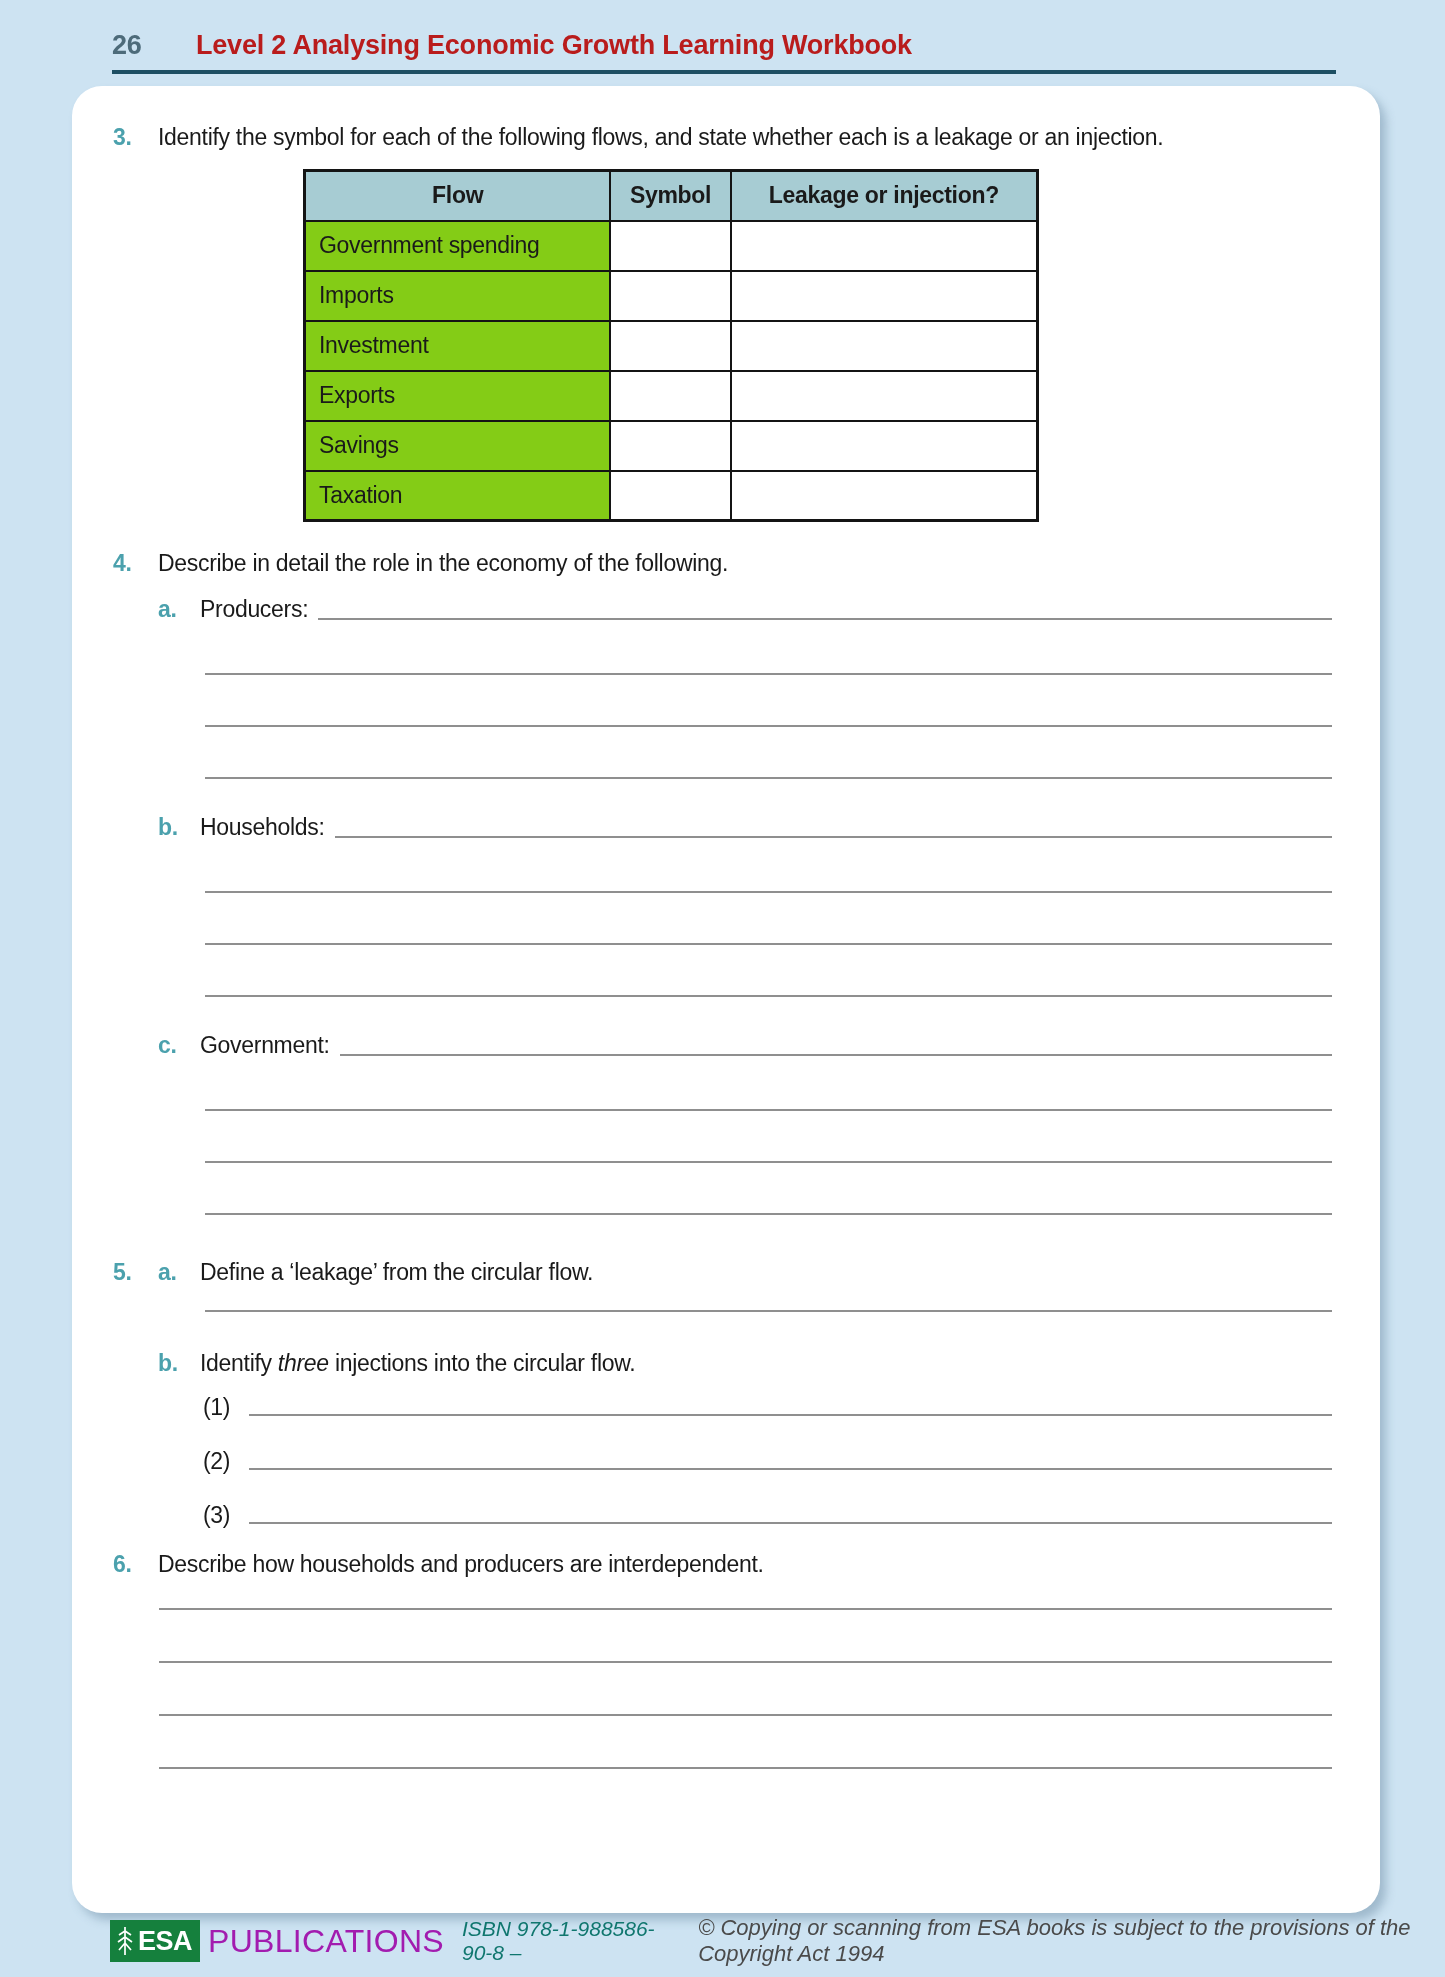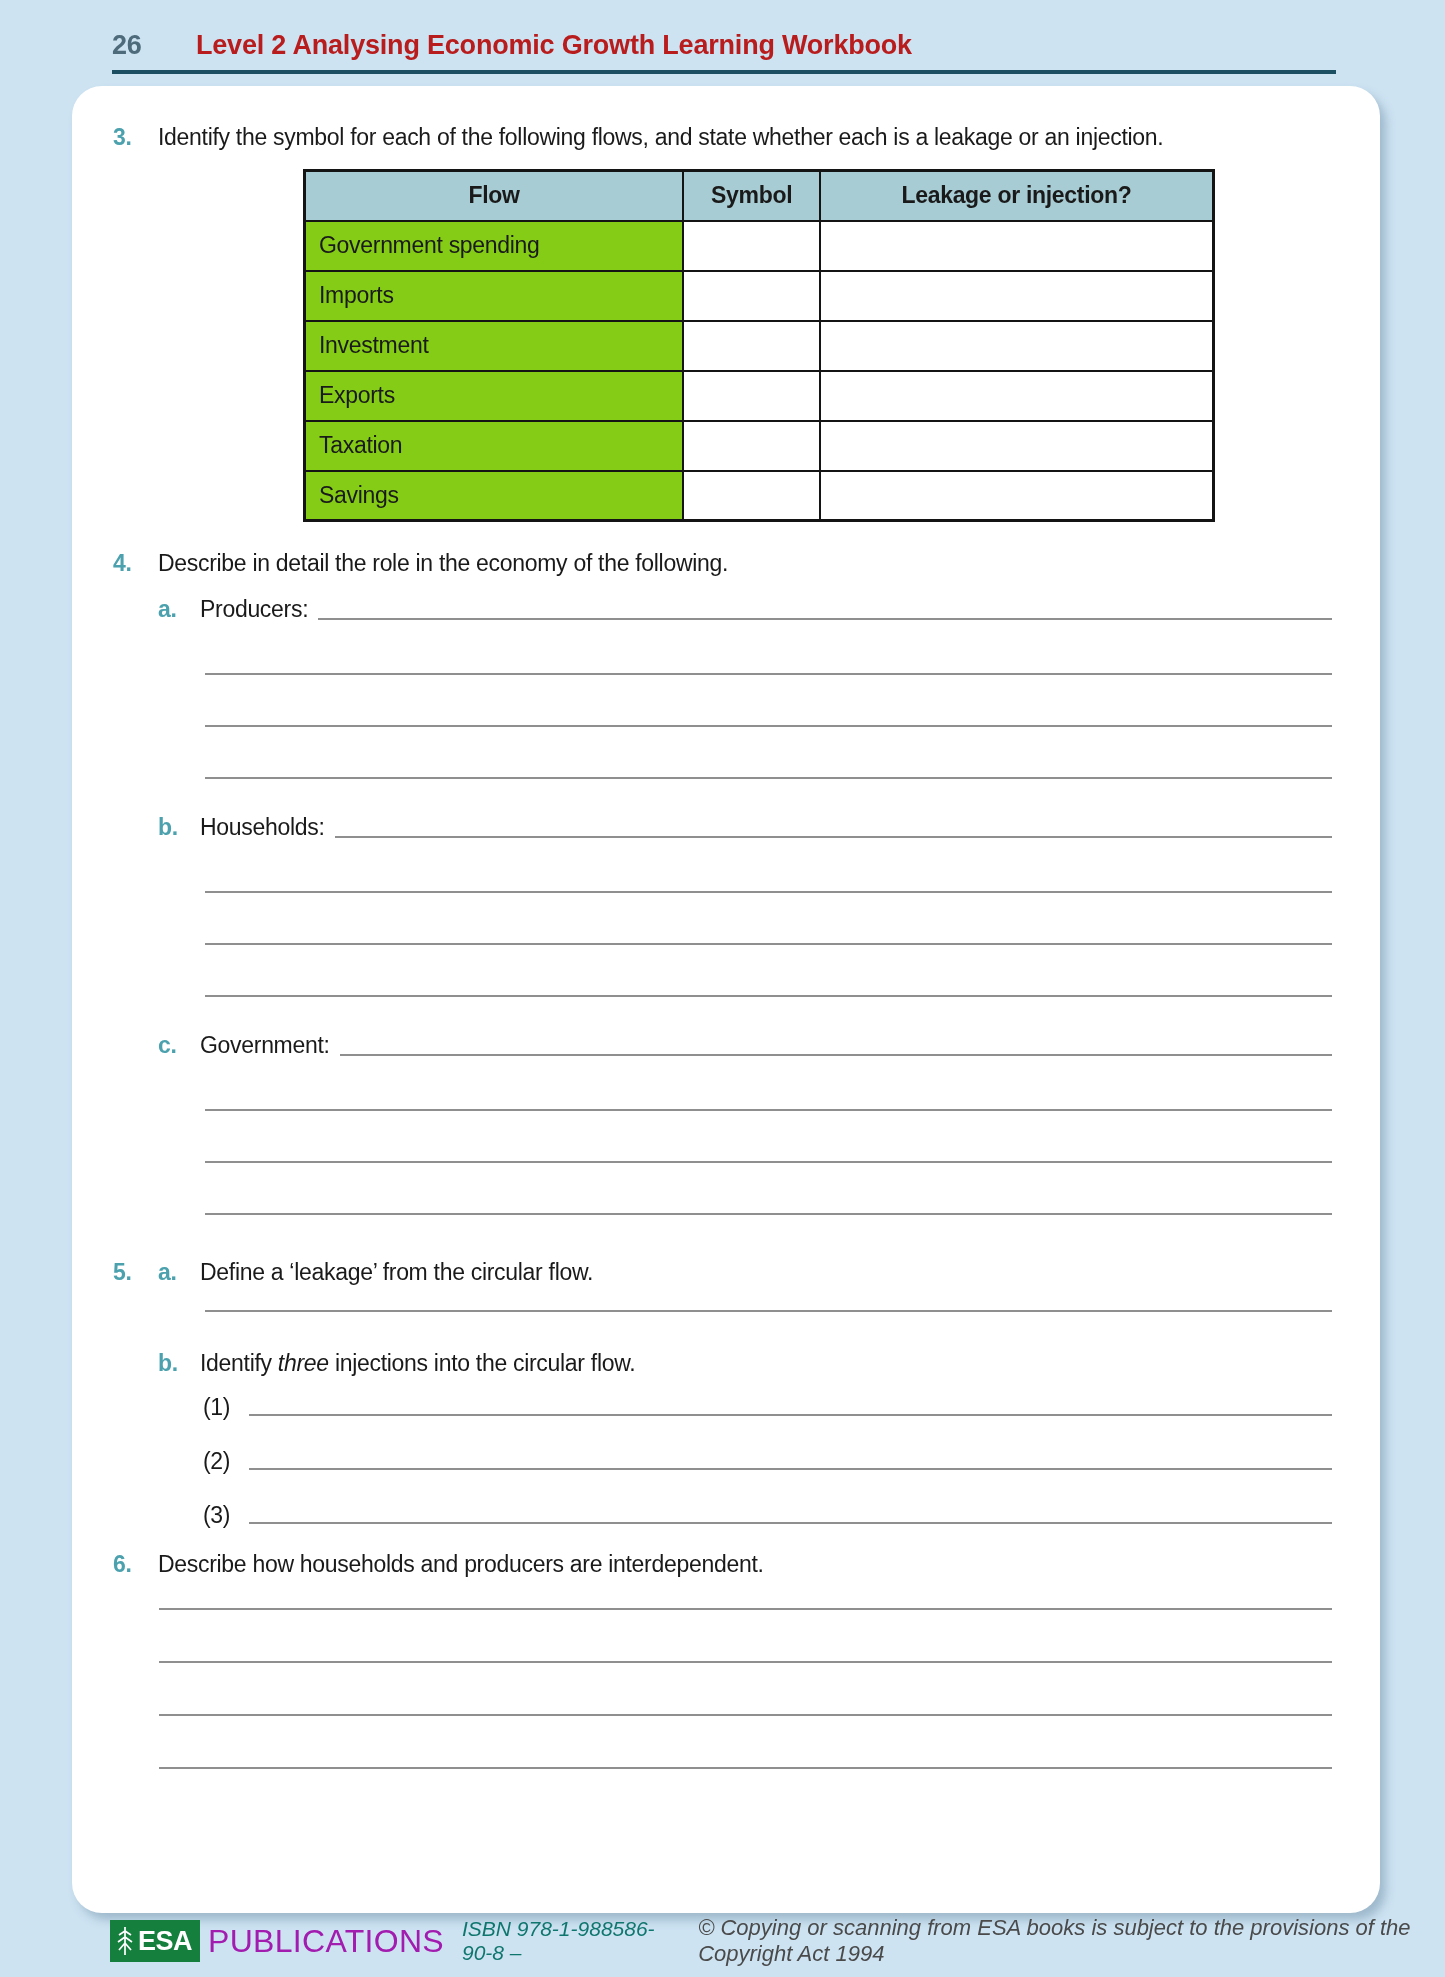--- a/index.html
+++ b/index.html
@@ -18,21 +18,21 @@
   .card {
     position:relative; margin:12px 0 0 72px; width:1308px; height:1827px;
     background:#ffffff; border-radius:30px; padding:38px 48px 0 41px;
     box-shadow:6px 7px 10px rgba(105,135,160,0.45);
   }
   .q { display:flex; align-items:flex-start; font-size:23px; letter-spacing:-0.3px; }
   .qnum { width:45px; flex:0 0 45px; font-weight:bold; color:#4ba1ad; }
   .qletter { width:42px; flex:0 0 42px; font-weight:bold; color:#4ba1ad; }
   .qtext { flex:1; }
   
-  table.flows { border-collapse:collapse; margin:18px 0 0 190px; width:912px;
+  table.flows { border-collapse:collapse; margin:18px 0 0 190px; width:736px;
     font-size:23px; letter-spacing:-0.3px; border:3px solid #141414; }
   table.flows th, table.flows td { border:2px solid #141414; height:50px; padding:0; }
   table.flows th { background:#a7ccd3; font-weight:bold; text-align:center; }
   table.flows td.flowcell { background:#84cc16; padding-left:13px; text-align:left; }
   table.flows td.blank { background:#ffffff; }
   
   .q4 { margin-top:28px; }
   #q4-parts { margin-top:2px; }
   .part { margin-top:14px; }
   .part + .part { margin-top:30px; }
@@ -107,26 +107,26 @@
             <td class="flowcell">Investment</td>
             <td class="blank"></td>
             <td class="blank"></td>
           </tr>
           <tr>
             <td class="flowcell">Exports</td>
             <td class="blank"></td>
             <td class="blank"></td>
           </tr>
           <tr>
+            <td class="flowcell">Savings</td>
+            <td class="blank"></td>
+            <td class="blank"></td>
+          </tr>
+          <tr>
             <td class="flowcell">Taxation</td>
-            <td class="blank"></td>
-            <td class="blank"></td>
-          </tr>
-          <tr>
-            <td class="flowcell">Savings</td>
             <td class="blank"></td>
             <td class="blank"></td>
           </tr>
         </tbody>
     </table>
 
     <section class="q q4">
       <span class="qnum">4.</span>
       <span class="qtext">Describe in detail the role in the economy of the following.</span>
     </section>

